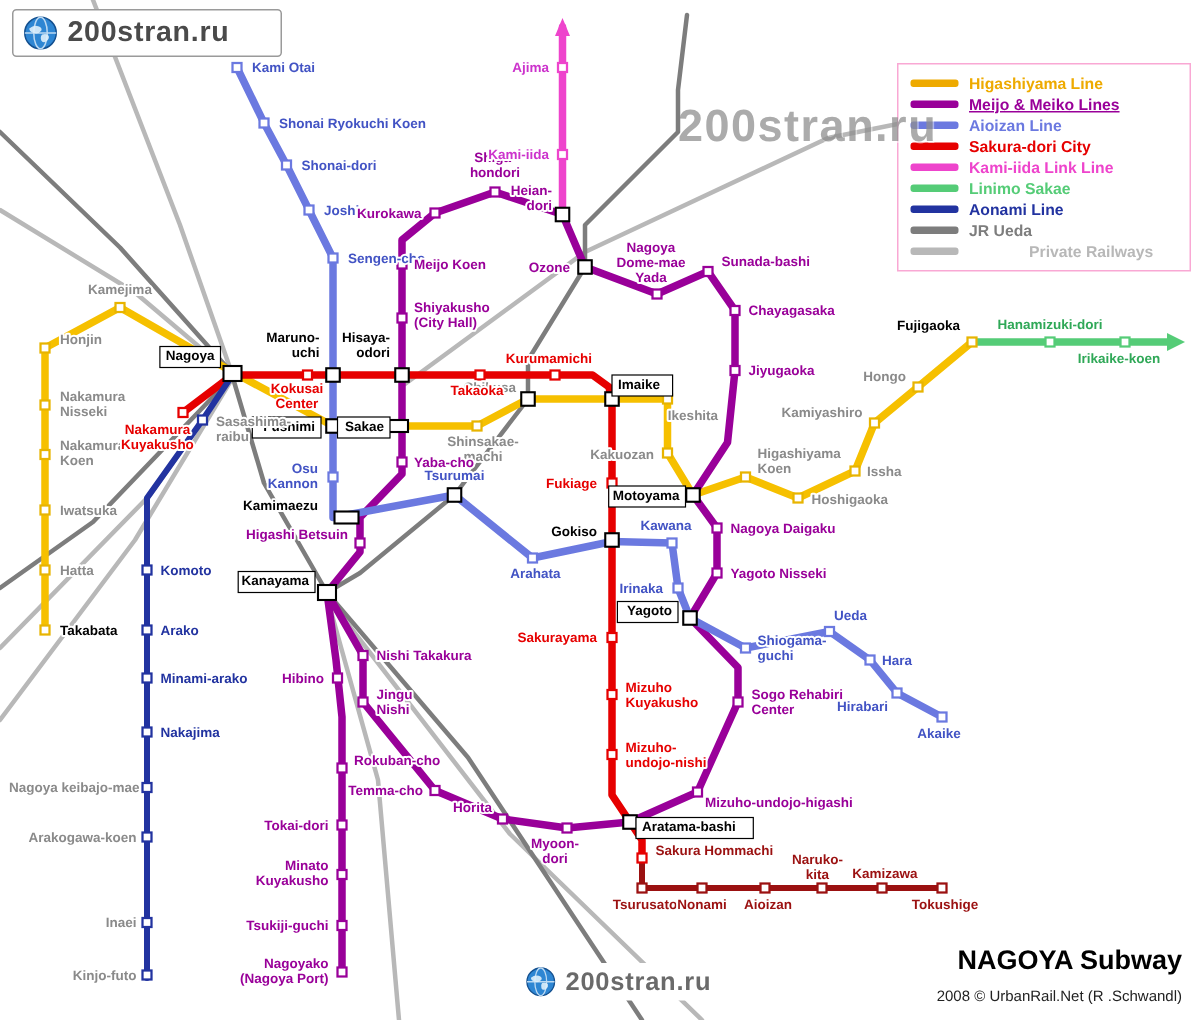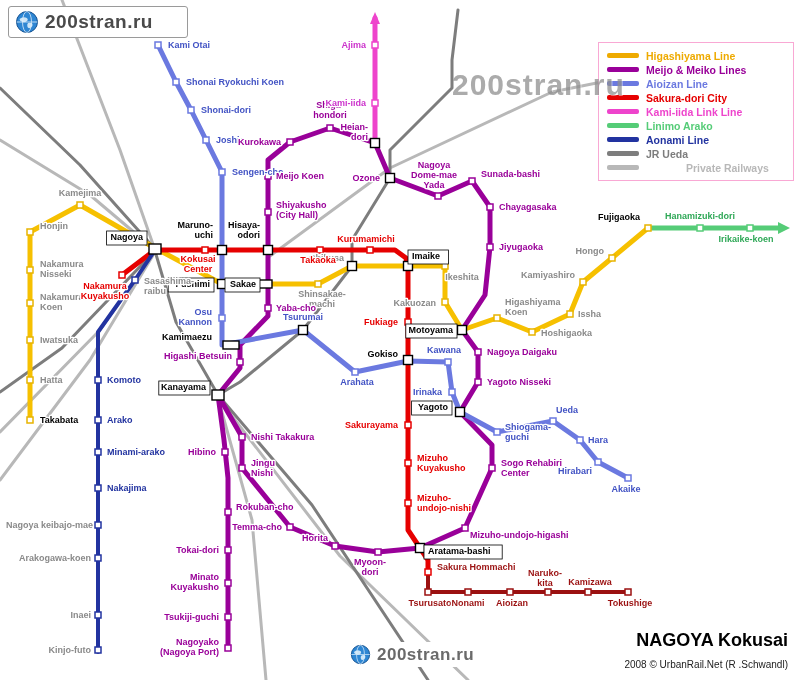--- a/index.html
+++ b/index.html
@@ -278,37 +278,37 @@
 
   <div class="watermark">200stran.ru</div>
 
   <div class="legend">
       <div class="legend-row">
         <span class="swatch" style="background: rgb(238, 170, 0);"></span>
         <span class="legend-label" style="color: rgb(238, 170, 0);">Higashiyama Line</span>
       </div>
       <div class="legend-row">
         <span class="swatch" style="background: rgb(153, 0, 153);"></span>
-        <span class="legend-label" style="color: rgb(153, 0, 153);">Meijo &amp; Meiko Lines</span>
+        <span class="legend-label" style="color: rgb(153, 0, 153); text-decoration: underline;">Meijo &amp; Meiko Lines</span>
       </div>
       <div class="legend-row">
         <span class="swatch" style="background: rgb(107, 121, 224);"></span>
         <span class="legend-label" style="color: rgb(107, 121, 224);">Aioizan Line</span>
       </div>
       <div class="legend-row">
         <span class="swatch" style="background: rgb(230, 0, 0);"></span>
         <span class="legend-label" style="color: rgb(230, 0, 0);">Sakura-dori City</span>
       </div>
       <div class="legend-row">
         <span class="swatch" style="background: rgb(238, 68, 204);"></span>
         <span class="legend-label" style="color: rgb(238, 68, 204);">Kami-iida Link Line</span>
       </div>
       <div class="legend-row">
         <span class="swatch" style="background: rgb(85, 204, 119);"></span>
-        <span class="legend-label" style="color: rgb(85, 204, 119);">Linimo Arako</span>
+        <span class="legend-label" style="color: rgb(85, 204, 119);">Linimo Sakae</span>
       </div>
       <div class="legend-row">
         <span class="swatch" style="background: rgb(34, 51, 160);"></span>
         <span class="legend-label" style="color: rgb(34, 51, 160);">Aonami Line</span>
       </div>
       <div class="legend-row">
         <span class="swatch" style="background: rgb(125, 125, 125);"></span>
         <span class="legend-label" style="color: rgb(125, 125, 125);">JR Ueda</span>
       </div>
       <div class="legend-row">
@@ -322,17 +322,17 @@
       <circle cx="12" cy="12" r="10.5" fill="#2e86d3" stroke="#14508f" stroke-width="1"></circle>
       <ellipse cx="12" cy="12" rx="4.5" ry="10.5" fill="none" stroke="#bcd9f2" stroke-width="1"></ellipse>
       <line x1="1.5" y1="12" x2="22.5" y2="12" stroke="#bcd9f2" stroke-width="1"></line>
       <path d="M4.5,9 q3,-2.5 6,-1.5 q3,1 2,3 q-2,2.5 -5,1.5 q-3,-0.8 -3,-3z" fill="#dff0fb" opacity="0.9"></path>
       <path d="M13,13 q3.5,-1 4.5,1 q0.5,2 -1.5,3.5 q-2.5,1.5 -3.5,-0.5 q-0.8,-2.5 0.5,-4z" fill="#dff0fb" opacity="0.9"></path>
     </svg>
     <span class="logo-text">200stran.ru</span>
   </div>
 
   <div class="titleblock">
-    <div class="map-title">NAGOYA Kokusai</div>
+    <div class="map-title">NAGOYA Subway</div>
     <div class="map-copyright">2008 © UrbanRail.Net (R .Schwandl)</div>
   </div>
 
 </div>
 
 </body></html>

